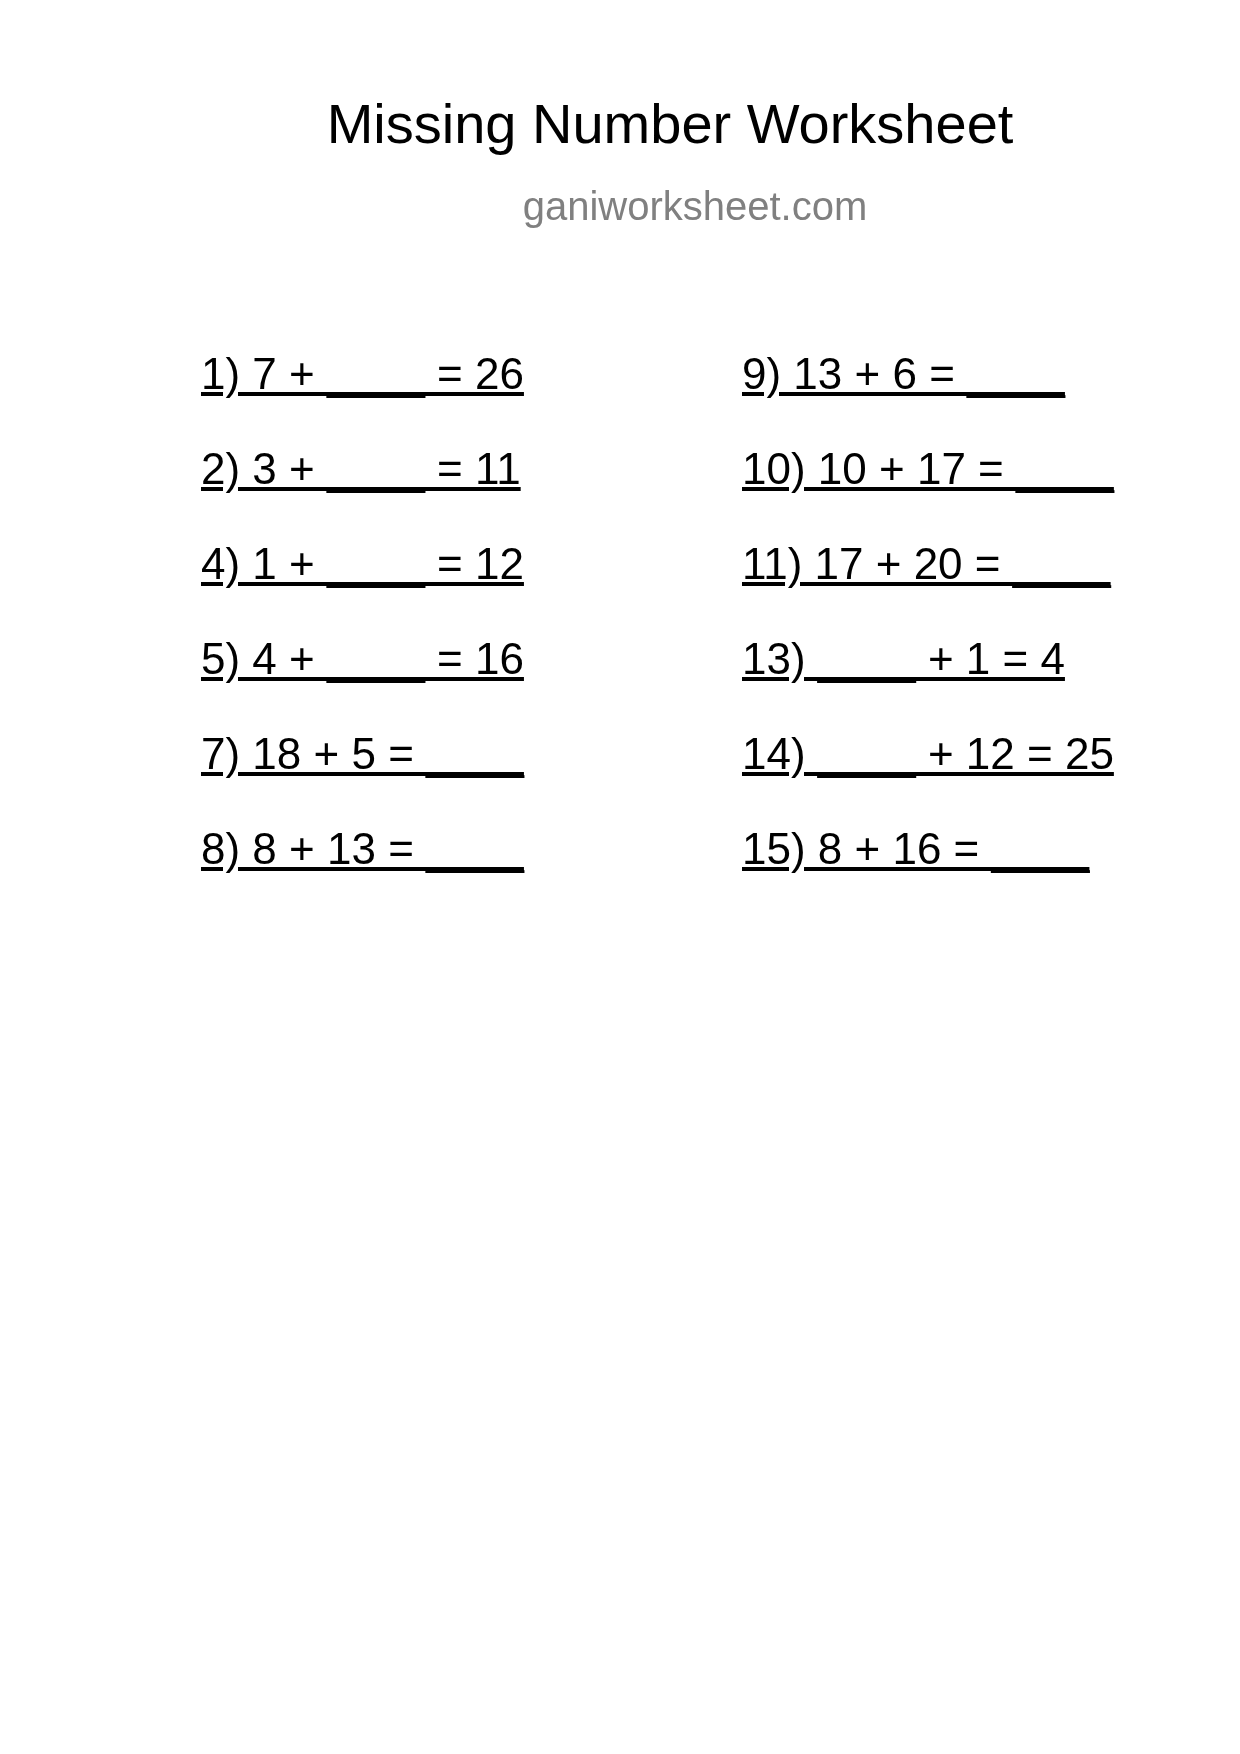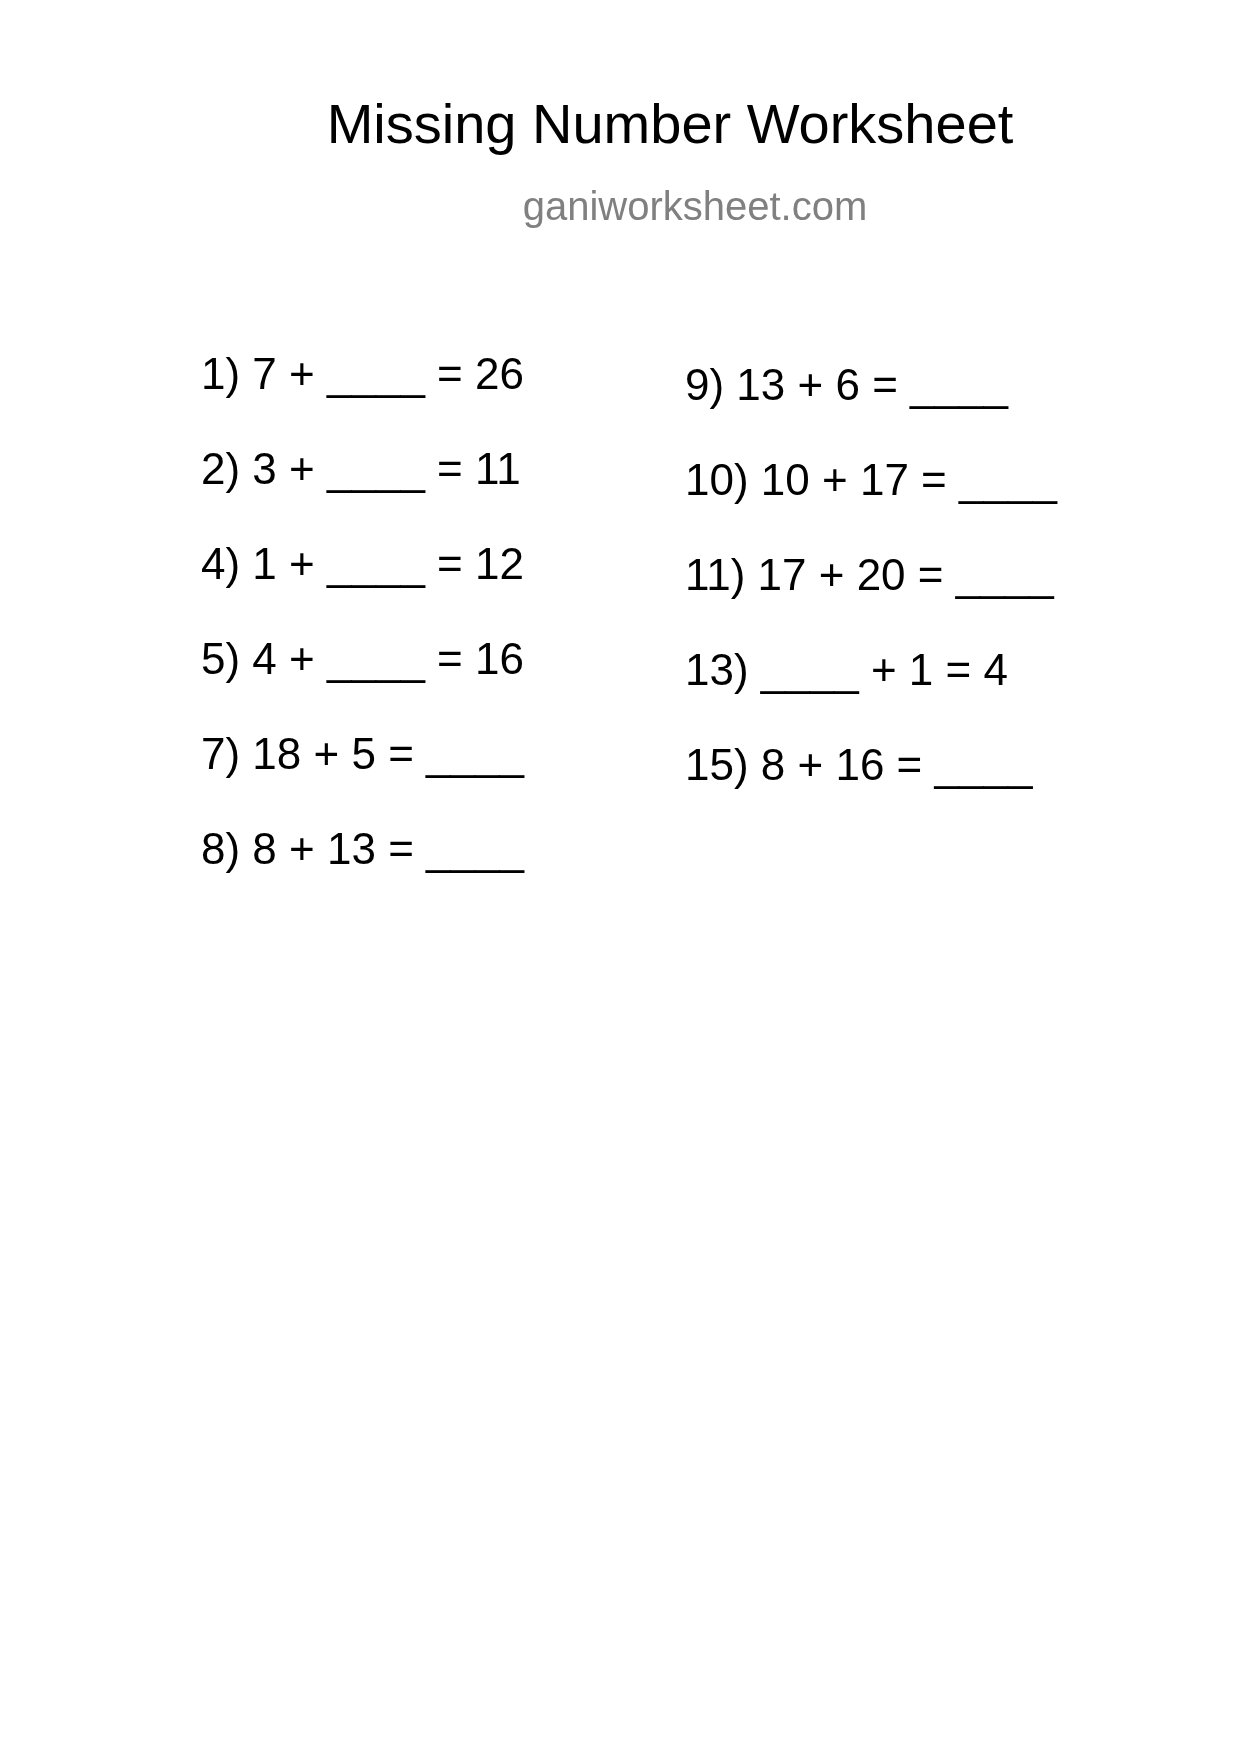--- a/index.html
+++ b/index.html
@@ -32,23 +32,24 @@
       width: 1390px;
       top: 186px;
       text-align: center;
       font-size: 40px;
       line-height: 1;
       color: #808080;
     }
     .column {
       position: absolute;
       top: 349px;
+      text-decoration: underline;
     }
     .col-left { left: 201px; }
-    .col-right { left: 685px; margin-top: 11px; }
+    .col-right { left: 742px; }
     .problem {
       height: 95px;
       font-size: 44px;
       line-height: 50px;
       white-space: pre;
       color: #000000;
     }
   </style>
 </head>
 <body>
@@ -64,15 +65,16 @@
     <div class="problem">5) 4 + ____ = 16</div>
     <div class="problem">7) 18 + 5 = ____</div>
     <div class="problem">8) 8 + 13 = ____</div>
   </div>
 
   <div class="column col-right">
     <div class="problem">9) 13 + 6 = ____</div>
     <div class="problem">10) 10 + 17 = ____</div>
     <div class="problem">11) 17 + 20 = ____</div>
     <div class="problem">13) ____ + 1 = 4</div>
+    <div class="problem">14) ____ + 12 = 25</div>
     <div class="problem">15) 8 + 16 = ____</div>
   </div>
 </div>
 
 </body></html>

